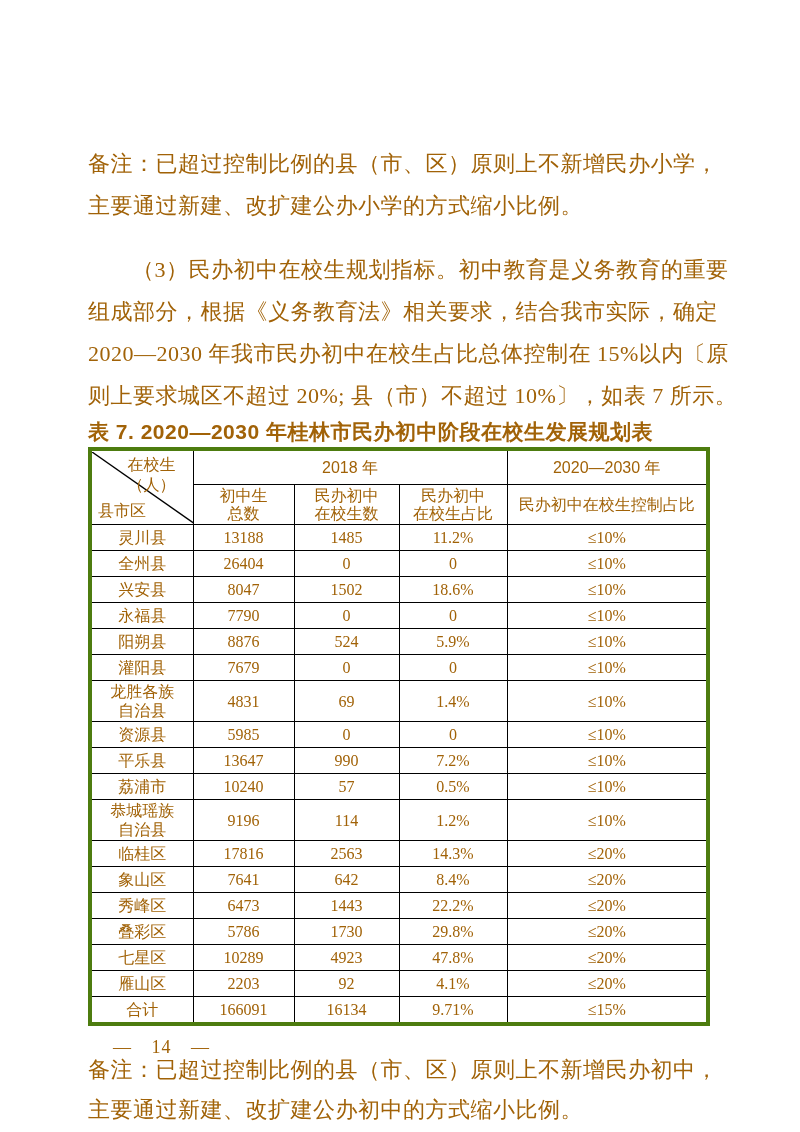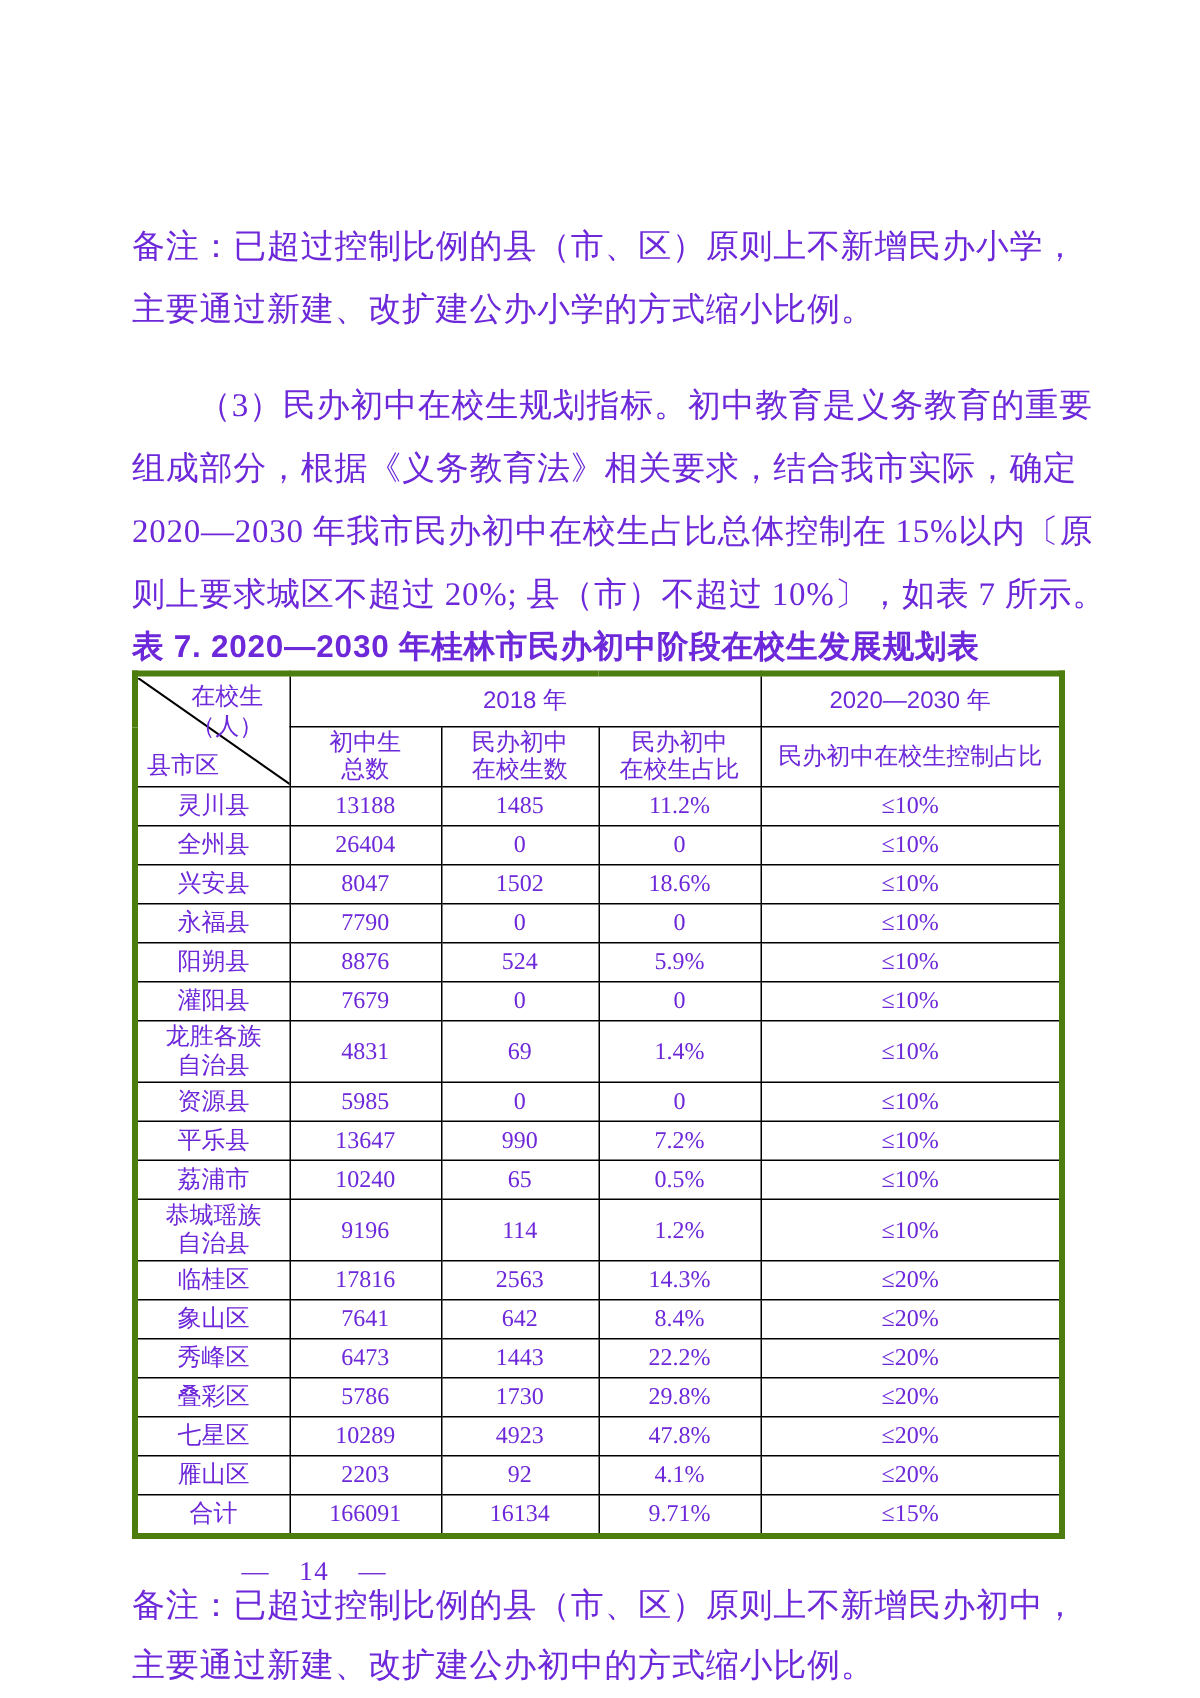--- a/index.html
+++ b/index.html
@@ -1,21 +1,21 @@
 <!DOCTYPE html>
 <html><head>
 <meta charset="utf-8">
 <style>
   html, body { margin: 0; padding: 0; background: #ffffff; }
   .page {
     position: relative;
     width: 800px;
     height: 1132px;
     background: #ffffff;
-    color: #6d28d9;
+    color: #a16207;
     font-family: "Liberation Serif", serif;
     overflow: hidden;
   }
   .content {
     position: absolute;
     left: 88px;
     top: 143px;
     width: 624px;
   }
   .intro-line, .note-line {
@@ -85,21 +85,20 @@
   }
   .notes { margin-top: 24px; }
   .page-number {
     position: absolute;
     left: 113px;
     top: 1035px;
     font-size: 18px;
     line-height: 24px;
     word-spacing: 14px;
     letter-spacing: 1px;
-    margin-left: 48px;
   }
 </style>
 </head>
 <body>
 
 <div class="page">
   <div class="content">
 
     <div>
       <div class="intro-line">备注：已超过控制比例的县（市、区）原则上不新增民办小学，</div>
@@ -215,21 +214,21 @@
         <td class="county">平乐县</td>
         <td>13647</td>
         <td>990</td>
         <td>7.2%</td>
         <td>≤10%</td>
       </tr>
 
       <tr>
         <td class="county">荔浦市</td>
         <td>10240</td>
-        <td>65</td>
+        <td>57</td>
         <td>0.5%</td>
         <td>≤10%</td>
       </tr>
 
       <tr>
         <td class="county">恭城瑶族
 自治县</td>
         <td>9196</td>
         <td>114</td>
         <td>1.2%</td>

